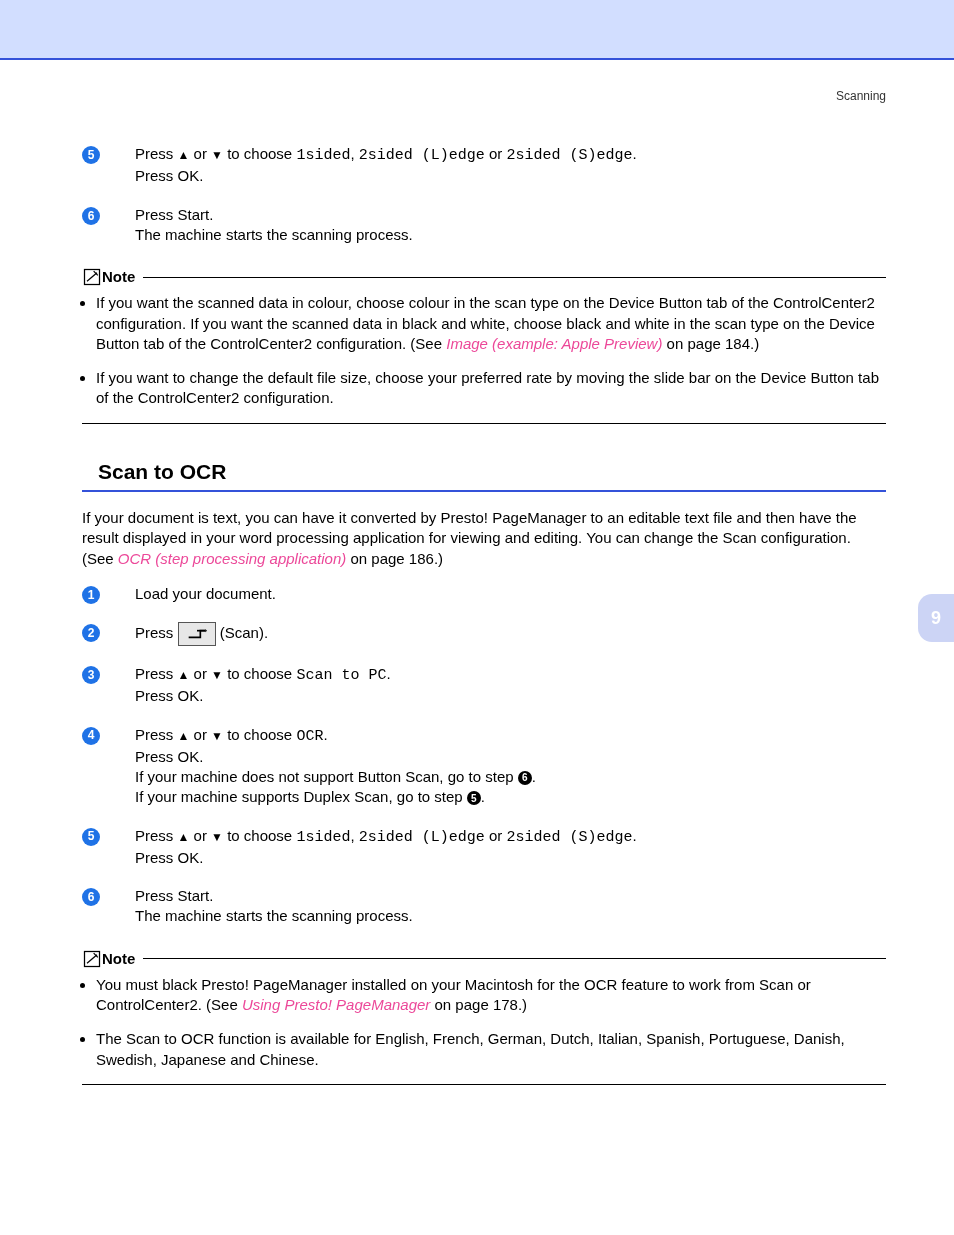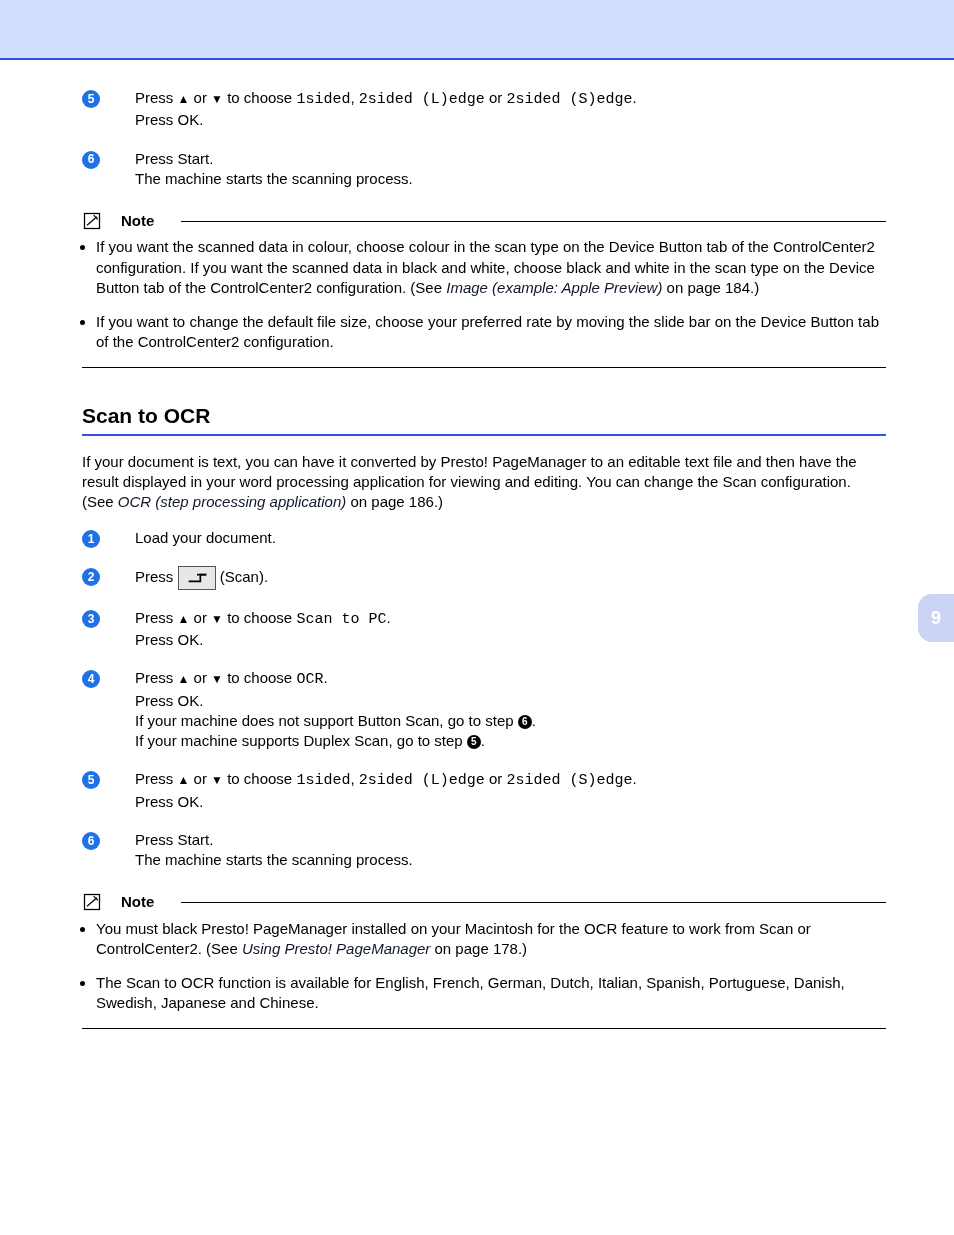--- a/index.html
+++ b/index.html
@@ -69,21 +69,21 @@
   }
   .bold { font-weight: normal; }
   .arrow-up, .arrow-down {
     font-family: Arial, sans-serif;
     font-size: 12px;
   }
 
   .note-head {
     display: flex;
     align-items: center;
-    gap: 19px;
+    gap: 0;
     margin-top: 22px;
     margin-bottom: 4px;
   }
   .note-head .hr {
     flex: 1;
     border-top: 1px solid #000;
     height: 0;
     margin-left: 8px;
   }
   .note-icon {
@@ -105,21 +105,21 @@
   }
   .note-close {
     border: 0;
     border-top: 1px solid #000;
     margin-top: 0;
   }
 
   h2.section {
     font-size: 21px;
     font-weight: bold;
-    margin: 34px 0 4px 0;
+    margin: 34px 0 4px 16px;
   }
   .section-rule {
     height: 2px;
     background: #3452d9;
     border: none;
     margin: 0 0 16px 0;
   }
   .italic { font-style: italic; }
 
   .scan-btn {
@@ -162,33 +162,34 @@
     width: 6px;
     height: 16px;
     background: #3452d9;
     margin-left: 10px;
   }
   .page-num {
     font-weight: bold;
     font-size: 12px;
   }
 
-  .link { color: #0f172a; }
+  .link { color: #ec4899; }
 </style>
 </head>
 <body>
 
 <div class="page">
   <div class="top-banner"></div>
 
   <div class="chapter-tab">
     <span>9</span>
   </div>
 
   <div class="content">
+    <div class="running-head">Scanning</div>
 
     <div class="step">
       <div class="marker"><span class="circ">5</span></div>
       <div class="body">
         <span>Press </span><span class="arrow-up">▲</span><span> or </span><span class="arrow-down">▼</span><span> to choose </span><span class="mono">1sided</span><span>, </span><span class="mono">2sided (L)edge</span><span> or </span><span class="mono">2sided (S)edge</span><span>.</span><br>
         <span>Press </span><span class="bold">OK</span><span>.</span>
       </div>
     </div>
 
     <div class="step">

